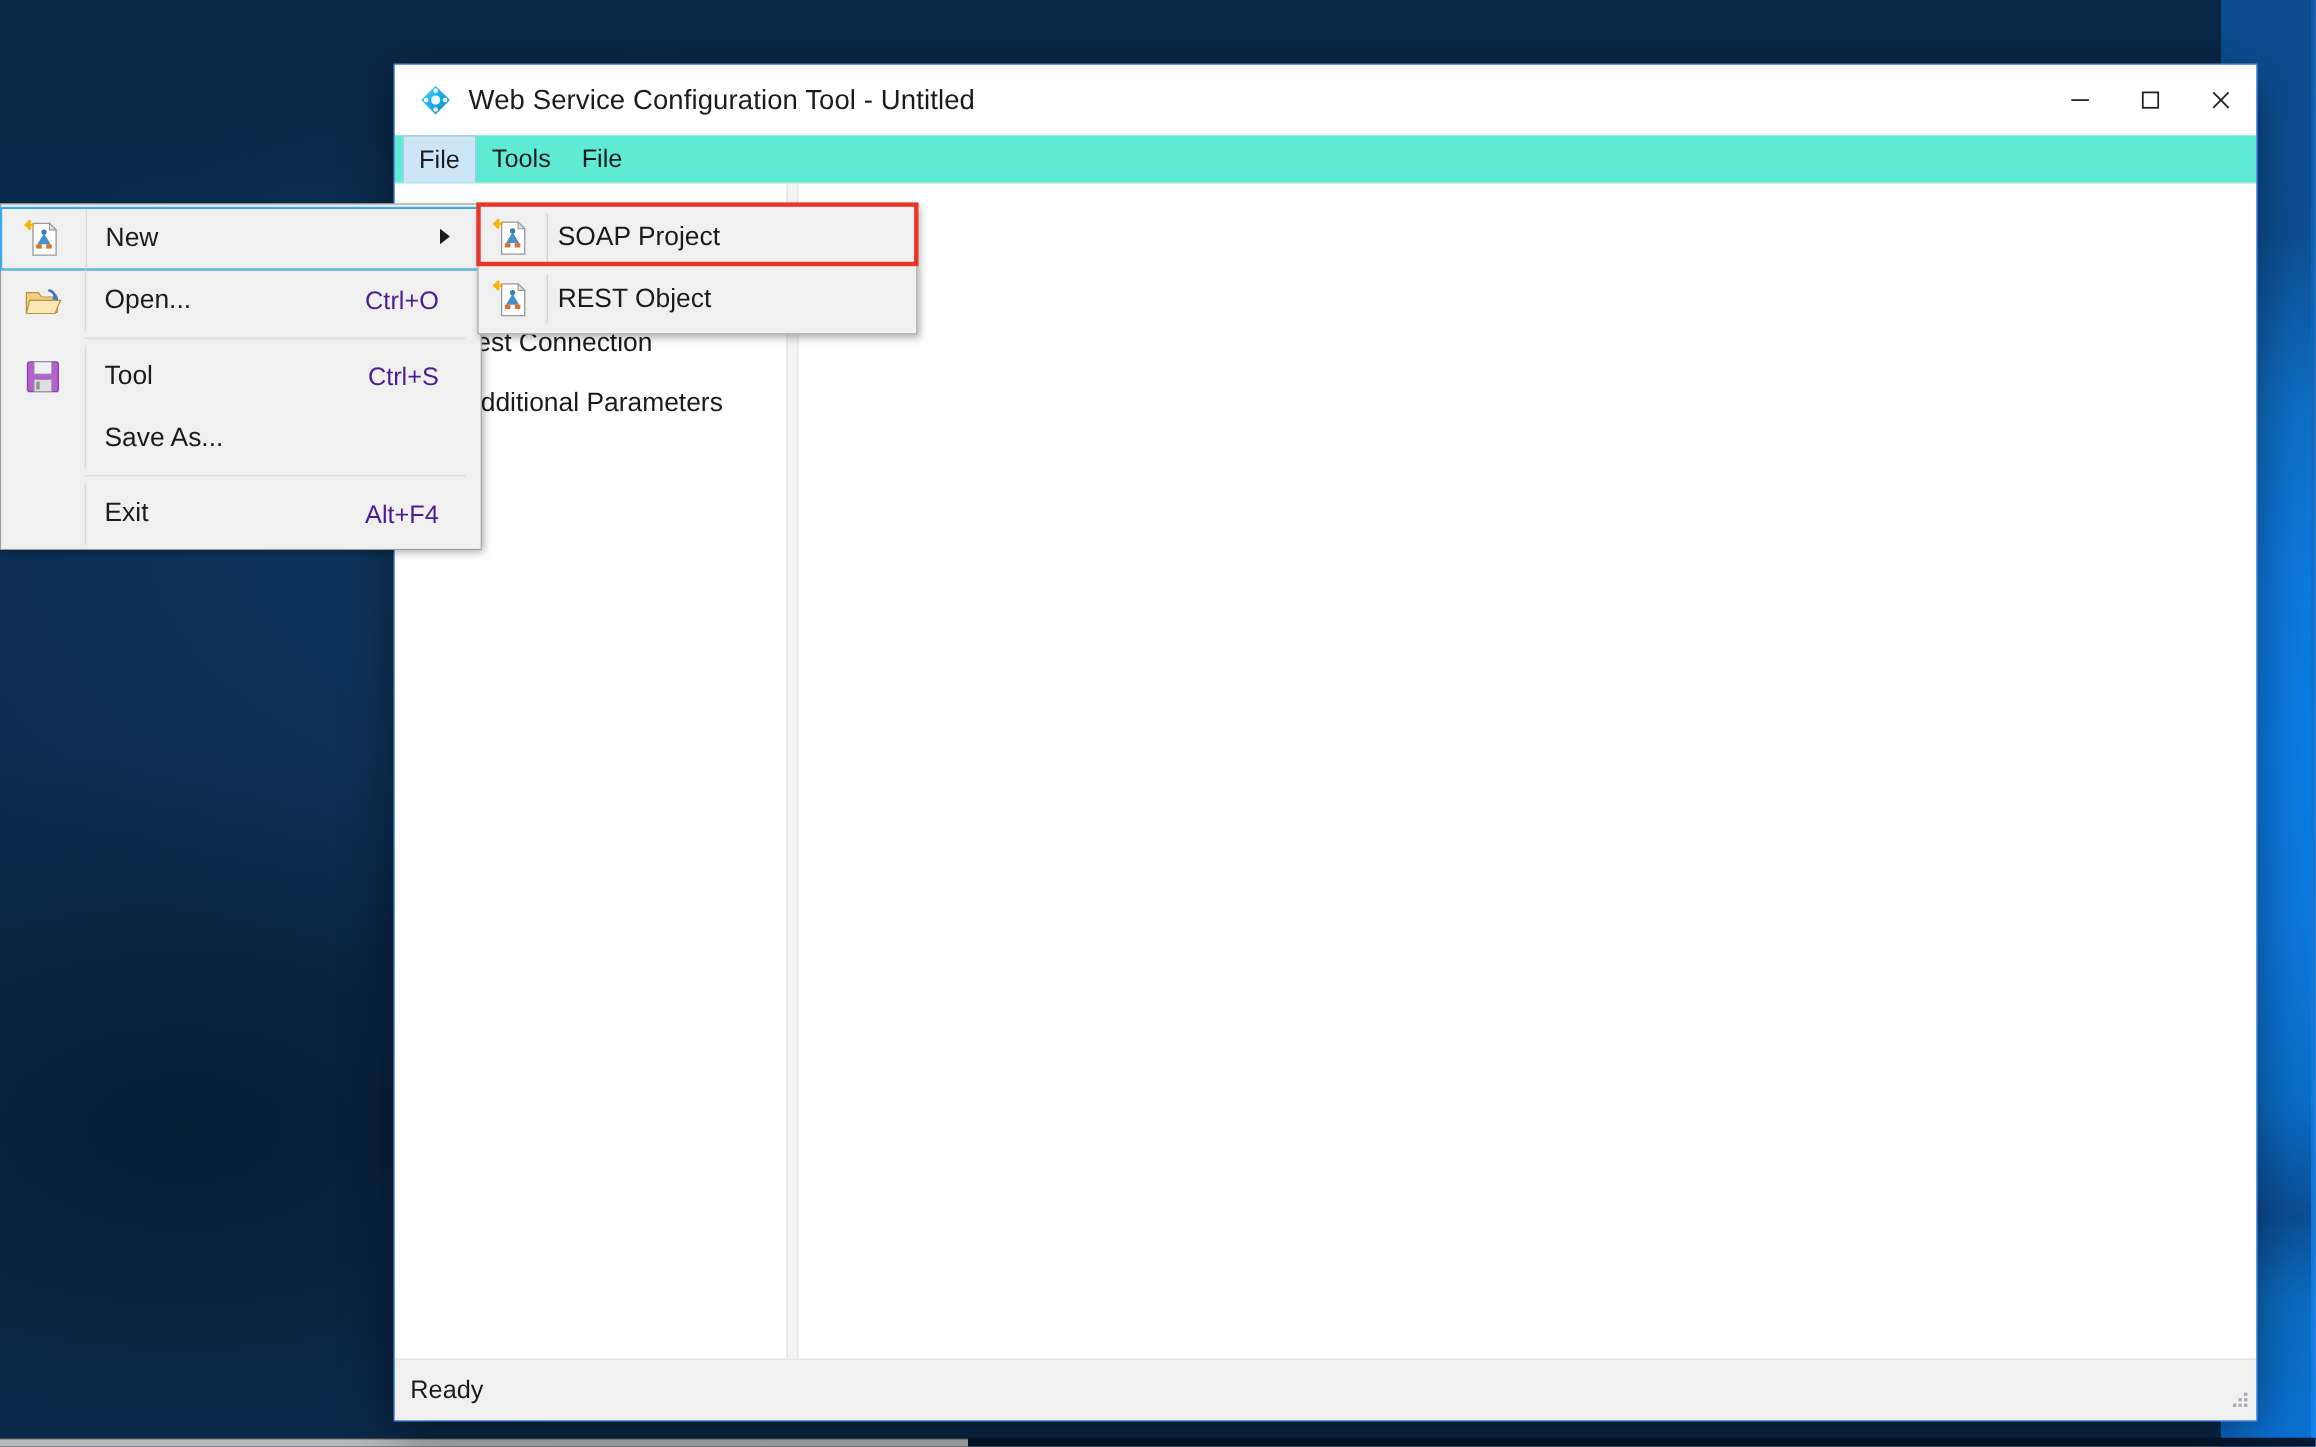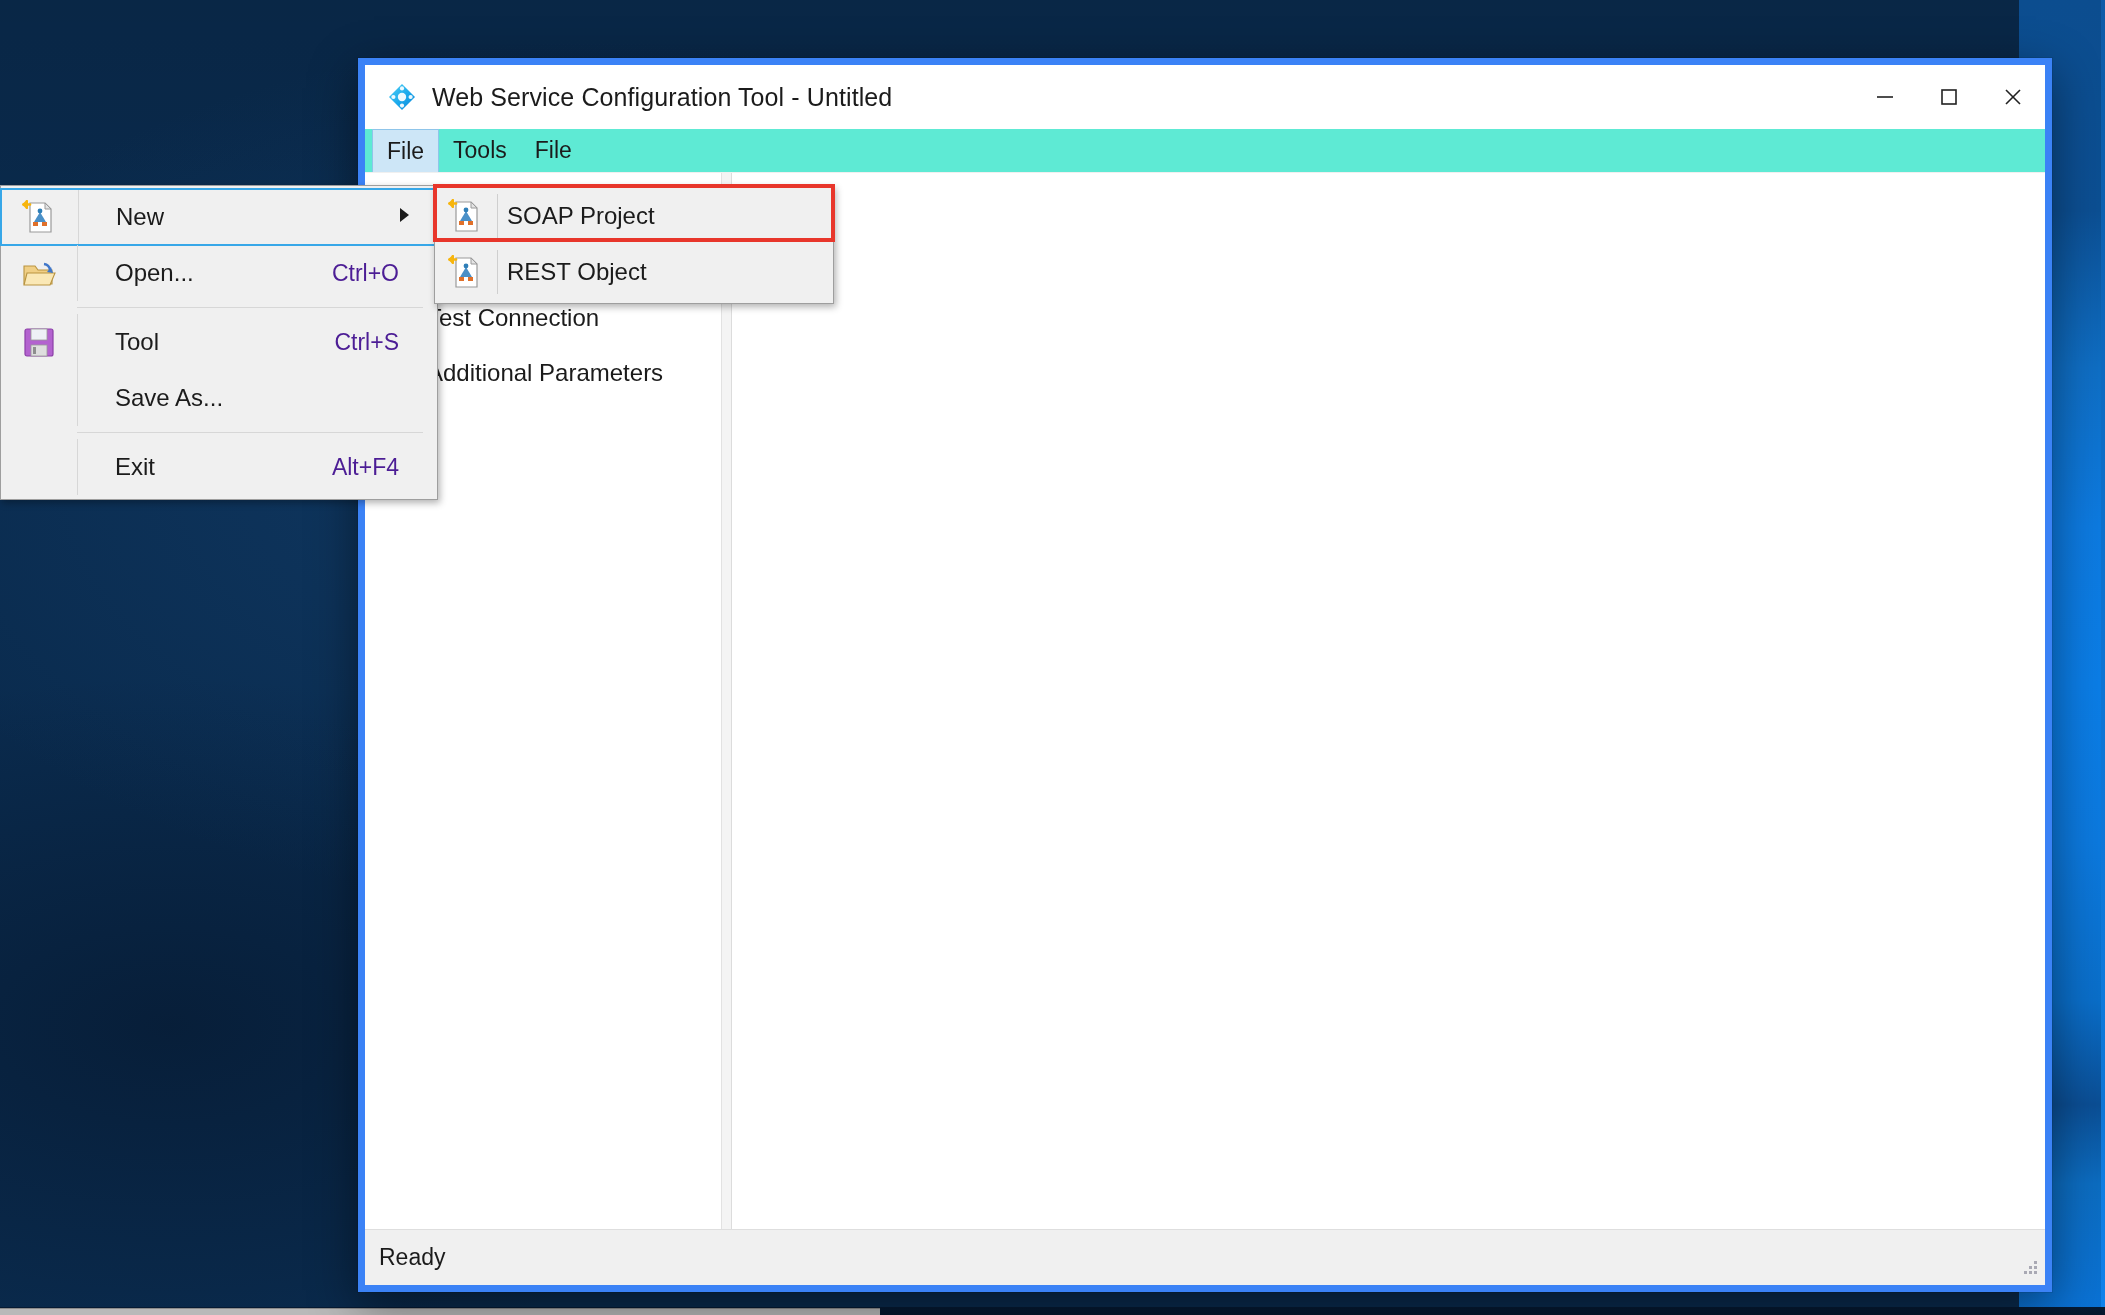--- a/index.html
+++ b/index.html
@@ -55,21 +55,21 @@
     background: #b9b9b9;
     border-top: 1px solid #8c8c8c;
   }
 
   
   #app-window {
     position: absolute;
     left: 358px; top: 58px;
     width: 1694px; height: 1234px;
     background: #ffffff;
-    border: 7px solid #3b82f6;
+    border: 1px solid #3b82f6;
     box-shadow: 0 0 0 1px rgba(0,0,0,0.08), 0 14px 46px rgba(0,0,0,0.45);
     display: flex; flex-direction: column;
   }
 
   
   #titlebar {
     height: 64px; background: #ffffff;
     display: flex; align-items: center;
     flex: 0 0 auto; position: relative;
   }
@@ -168,21 +168,21 @@
   }
   .mi-icon {
     width: 76px; flex: 0 0 auto;
     display: flex; align-items: center; justify-content: center;
   }
   .mi-sep-line {
     position: absolute; left: 76px; top: 0; bottom: 0; width: 1px;
     background: #d7d7d7;
   }
   .mi-label {
-    margin-left: 38px; font-size: 24px; color: #1b1b1b; white-space: nowrap;
+    margin-left: 18px; font-size: 24px; color: #1b1b1b; white-space: nowrap;
   }
   .mi-accel {
     margin-left: auto; margin-right: 38px;
     font-size: 23px; color: #4c1d95; white-space: nowrap;
   }
   .mi-arrow { margin-left: auto; margin-right: 24px; }
   .menu-sep {
     height: 1px; background: #d7d7d7; margin: 6px 14px 6px 76px;
   }
 

